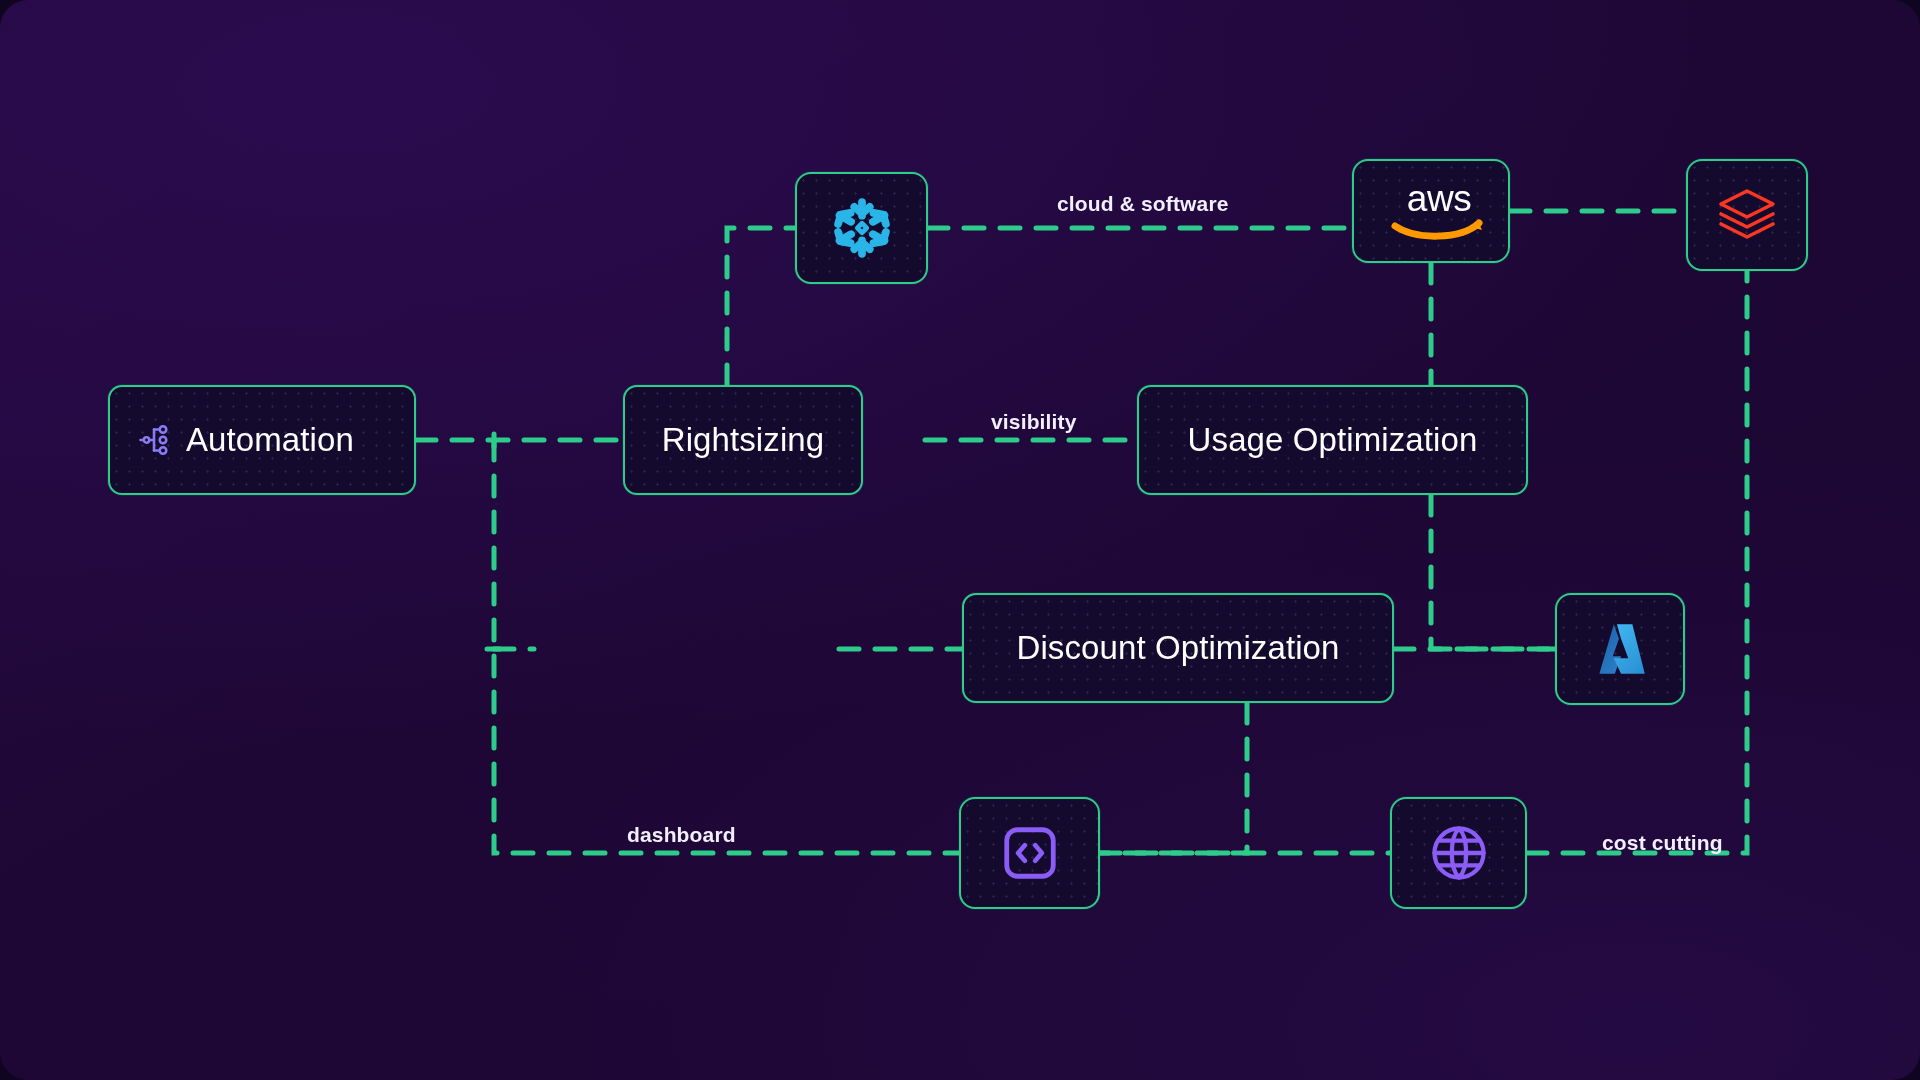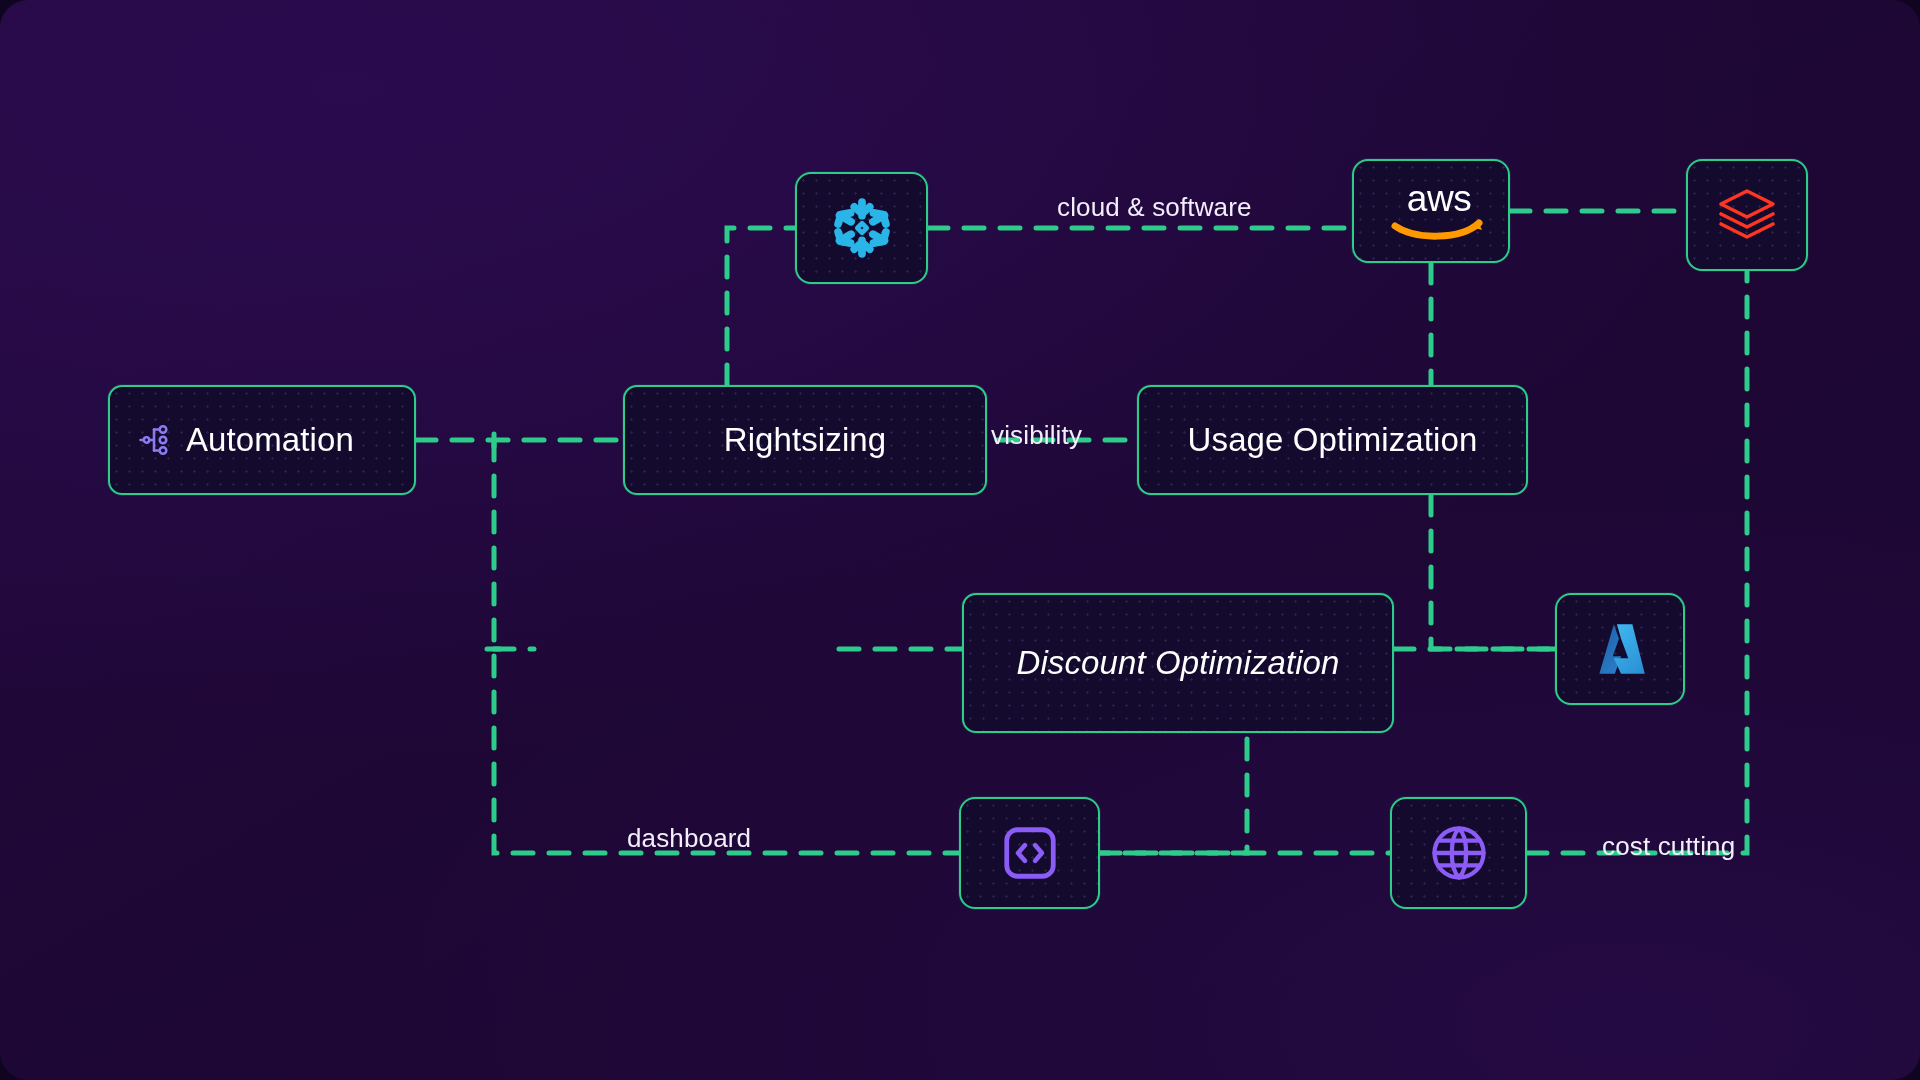--- a/index.html
+++ b/index.html
@@ -59,22 +59,22 @@
     padding-left: 26px;
     padding-right: 16px;
     justify-content: flex-start;
   }
 
   .icon-node { border-radius: 16px; }
 
   .edge-label {
     position: absolute;
     color: #f2eefb;
-    font-size: 26px;
-    font-weight: 400;
+    font-size: 21px;
+    font-weight: 700;
     white-space: nowrap;
     letter-spacing: 0.15px;
   }
 
   svg { display: block; }
 </style>
 </head>
 <body>
 
 <div id="canvas">
@@ -126,30 +126,30 @@
         <circle cx="7" cy="12" r="1.8"></circle>
         <path d="M3 12 h2.2"></path>
         <path d="M8.8 12 h3.2"></path>
         <path d="M12 5 h3.8 M12 19 h3.8"></path>
         <path d="M12 5 V19"></path>
       </svg>
     </span>
     <span class="node-label">Automation</span>
   </div>
 
-  <div class="node" style="left:623px; top:385px; width:364px; height:110px;">
+  <div class="node" style="left:623px; top:385px; width:240px; height:110px;">
     <span class="node-label">Rightsizing</span>
   </div>
 
   <div class="node" style="left:1137px; top:385px; width:391px; height:110px;">
     <span class="node-label">Usage Optimization</span>
   </div>
 
 
-  <div class="node" style="left:962px; top:593px; width:432px; height:140px;font-style:italic;">
+  <div class="node" style="left:962px; top:593px; width:432px; height:110px;">
     <span class="node-label">Discount Optimization</span>
   </div>
 
   <div class="node icon-node" style="left:795px; top:172px; width:133px; height:112px;">
     <span style="display:flex;">
       <svg width="66" height="66" viewBox="0 0 64 64" fill="#29b5e8">
         <g stroke="#29b5e8" stroke-width="7.5" stroke-linecap="round" stroke-linejoin="round" fill="none">
           <path d="M32 7 V20"></path>
           <path d="M32 44 V57"></path>
           <path d="M10.2 19.5 L21.4 26"></path>
@@ -224,19 +224,19 @@
         <path d="M2.8 12 H21.2"></path>
         <path d="M4.2 7.4 H19.8"></path>
         <path d="M4.2 16.6 H19.8"></path>
         <path d="M12 2.8 C8.4 6.2 8.4 17.8 12 21.2 C15.6 17.8 15.6 6.2 12 2.8 Z"></path>
       </svg>
     </span>
   </div>
 
   <div class="edge-label" style="left:1057px; top:192px;">cloud &amp; software</div>
 
-  <div class="edge-label" style="left:991px; top:420px;">visibility</div>
+  <div class="edge-label" style="left:991px; top:410px;">visibility</div>
 
   <div class="edge-label" style="left:627px; top:823px;">dashboard</div>
 
   <div class="edge-label" style="left:1602px; top:820px;margin-top:11px;">cost cutting</div>
 
 </div>
 
 </body></html>

